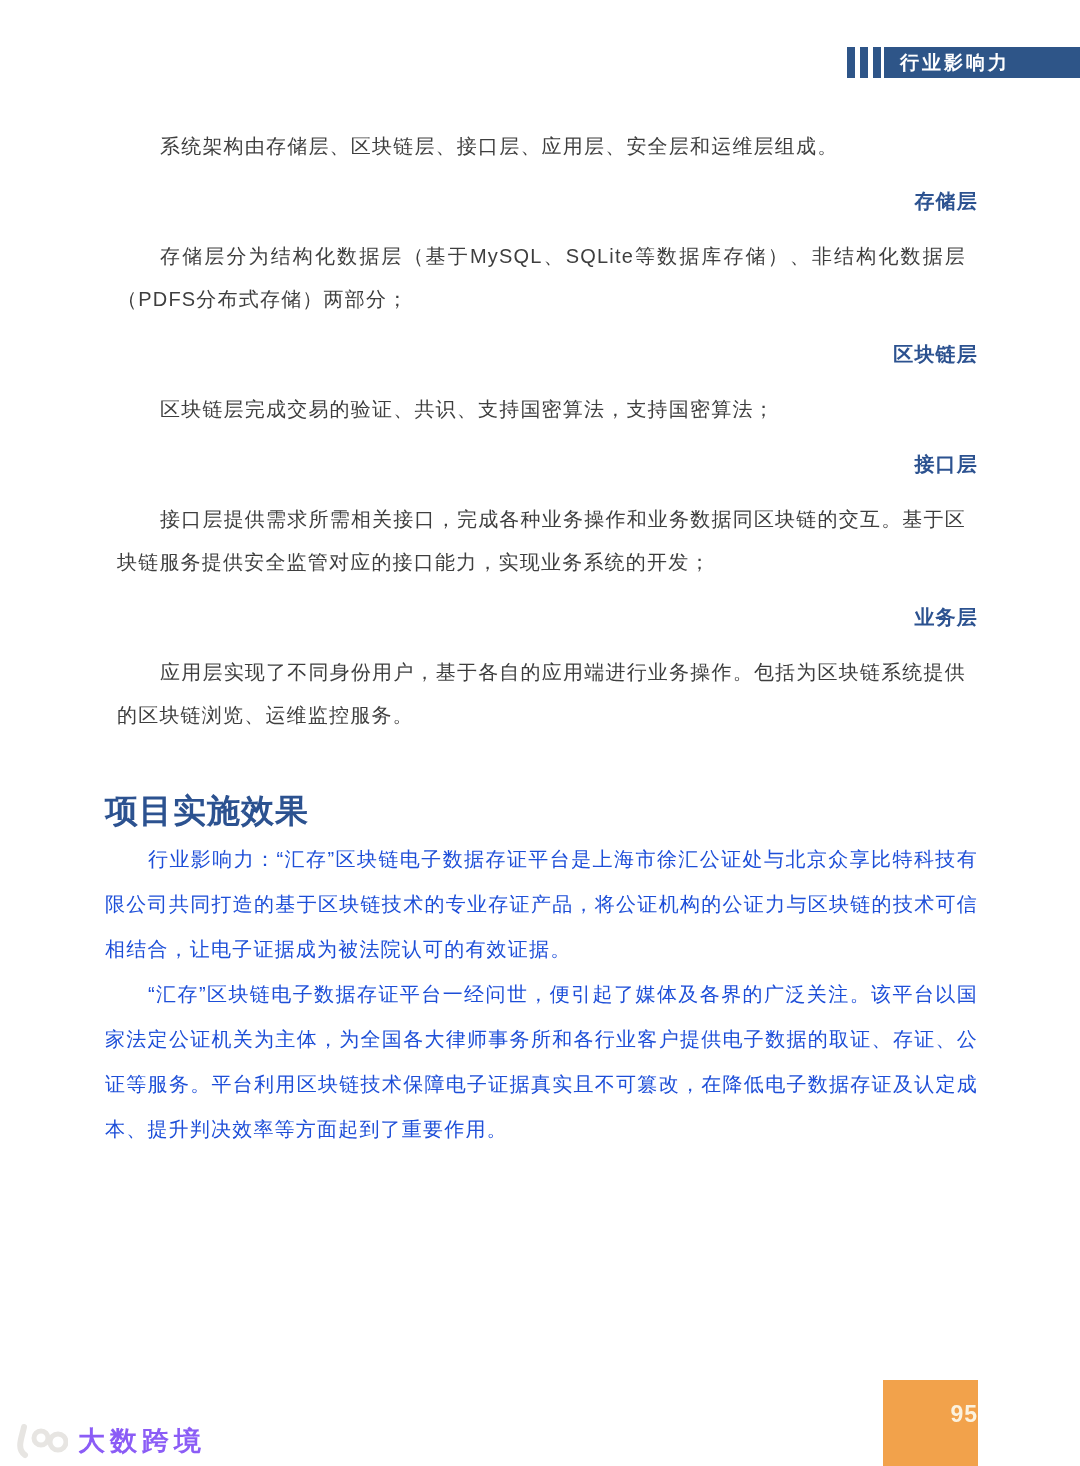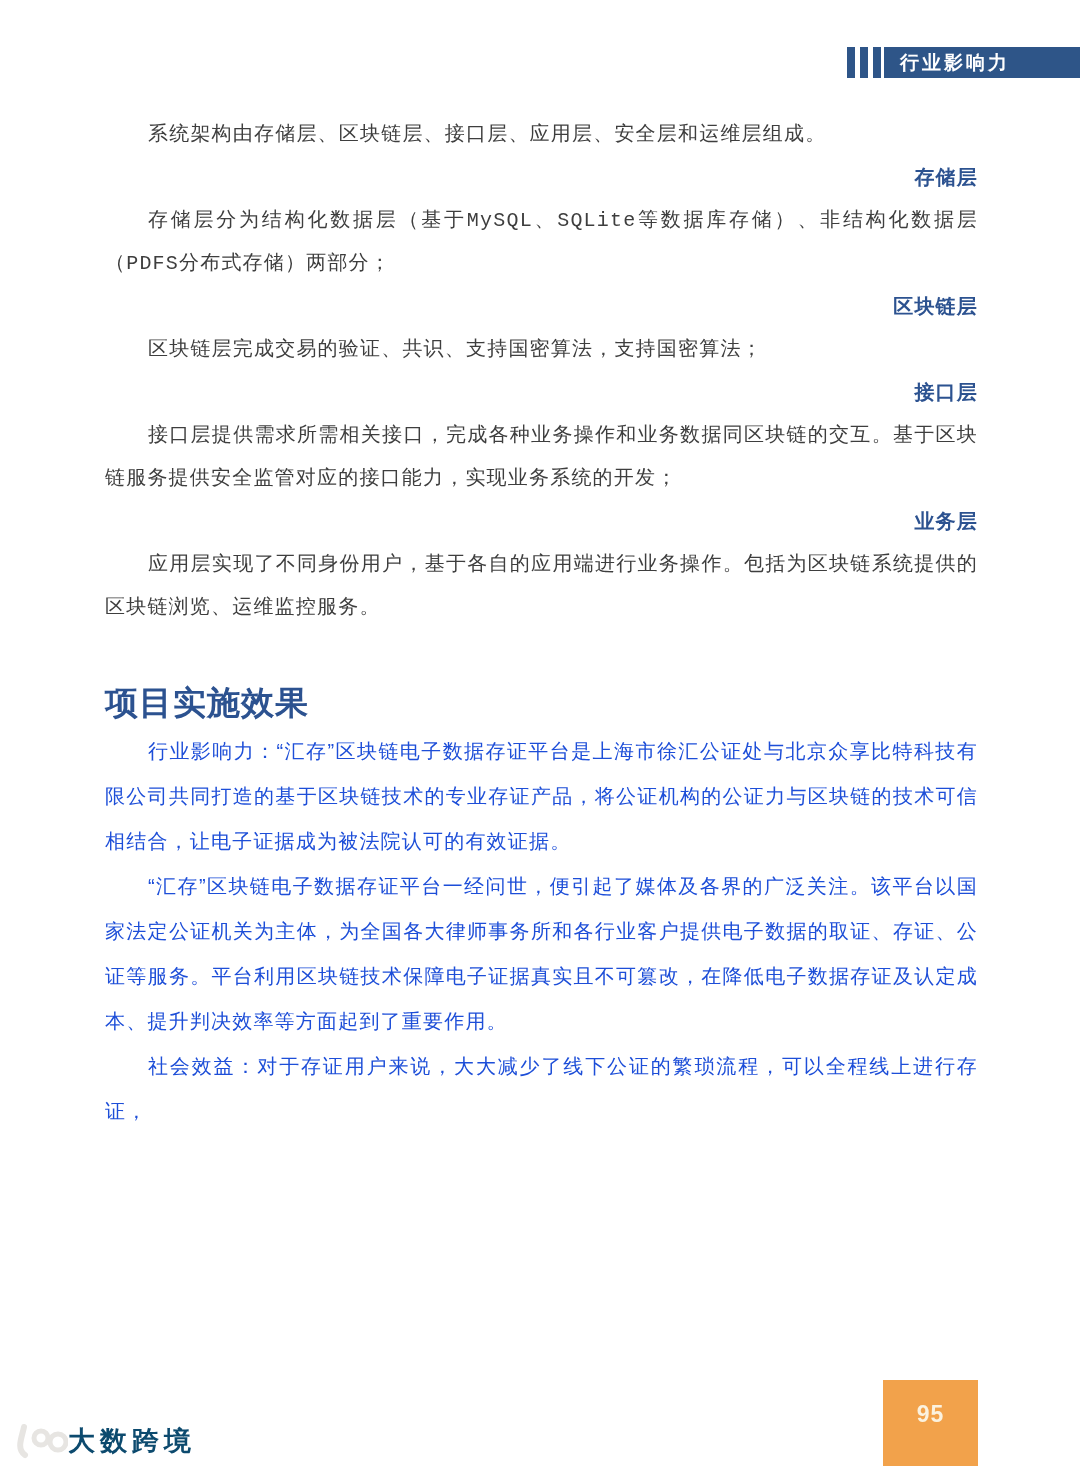--- a/index.html
+++ b/index.html
@@ -44,28 +44,27 @@
   }
 
   
   .content {
     position: absolute;
     top: 113px;
     left: 105px;
     width: 873px;
   }
   .arch p {
-    margin: 0;
+    margin: 12px;
     font-size: 20px;
     line-height: 43px;
     letter-spacing: 1.2px;
     text-align: justify;
     text-indent: 43px;
     color: #3E3E3E;
-    font-family: Liberation Mono, monospace;
   }
   .arch h3 {
     margin: 0;
     padding-left: 43px;
     font-size: 20px;
     line-height: 43px;
     letter-spacing: 1.2px;
     font-weight: 700;
     color: #2C5290;
     text-align: right;
@@ -98,30 +97,32 @@
     background: #F2A24B;
     text-align: center;
   }
   .page-badge span {
     display: block;
     margin-top: 21px;
     color: #FBF2DF;
     font-size: 23px;
     font-weight: 700;
     letter-spacing: 1px;
+    text-align: right;
   }
 
   
   .watermark {
     position: absolute;
     left: 12px;
     top: 1421px;
     display: flex;
     align-items: center;
-    color: #0c4a6e;
+    gap: 10px;
+    color: #8b5cf6;
     font-weight: 700;
     font-size: 27px;
     letter-spacing: 5px;
     user-select: none;
   }
 </style>
 </head>
 <body>
 
 <div class="page">
@@ -150,21 +151,20 @@
       <p>接口层提供需求所需相关接口，完成各种业务操作和业务数据同区块链的交互。基于区块链服务提供安全监管对应的接口能力，实现业务系统的开发；</p>
 
       <h3>业务层</h3>
       <p>应用层实现了不同身份用户，基于各自的应用端进行业务操作。包括为区块链系统提供的区块链浏览、运维监控服务。</p>
     </div>
 
     <div class="effects">
       <h2>项目实施效果</h2>
       <p>行业影响力：“汇存”区块链电子数据存证平台是上海市徐汇公证处与北京众享比特科技有限公司共同打造的基于区块链技术的专业存证产品，将公证机构的公证力与区块链的技术可信相结合，让电子证据成为被法院认可的有效证据。</p>
       <p>“汇存”区块链电子数据存证平台一经问世，便引起了媒体及各界的广泛关注。该平台以国家法定公证机关为主体，为全国各大律师事务所和各行业客户提供电子数据的取证、存证、公证等服务。平台利用区块链技术保障电子证据真实且不可篡改，在降低电子数据存证及认定成本、提升判决效率等方面起到了重要作用。</p>
-      <p>社会效益：对于存证用户来说，大大减少了线下公证的繁琐流程，可以全程线上进行存证，</p>
     </div>
 
   </div>
 
   <div class="page-badge">
     <span>95</span>
   </div>
 
   <div class="watermark">
     <svg width="56" height="40" viewBox="0 0 56 40" fill="none" xmlns="http://www.w3.org/2000/svg">

